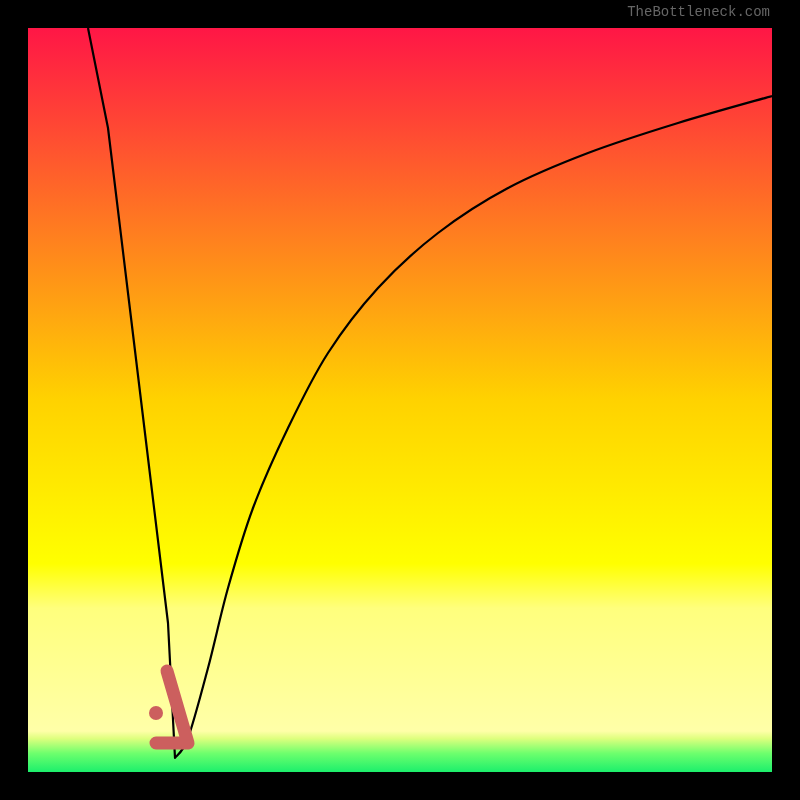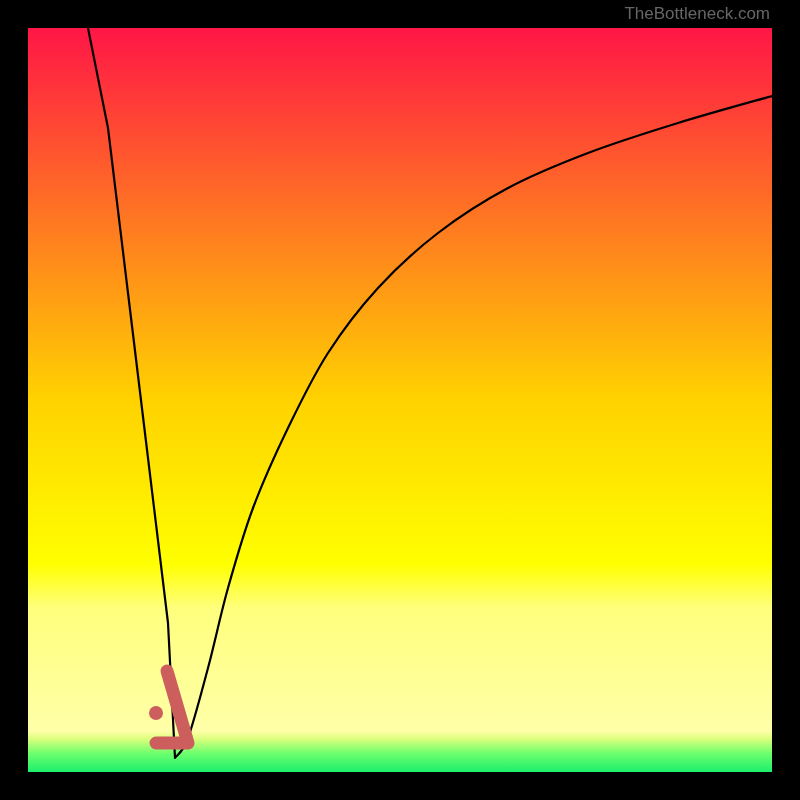--- a/index.html
+++ b/index.html
@@ -23,22 +23,22 @@
     left: 28px;
     top: 28px;
     width: 744px;
     height: 744px;
     overflow: hidden;
   }
   .watermark {
     position: absolute;
     top: 4px;
     right: 30px;
-    font-family: Liberation Sans, sans-serif;
-    font-size: 17px;
+    font-family: Liberation Mono, monospace;
+    font-size: 14px;
     color: #666666;
     letter-spacing: 0px;
     pointer-events: none;
   }
 </style>
 </head>
 <body>
 
 <div class="frame">
 

